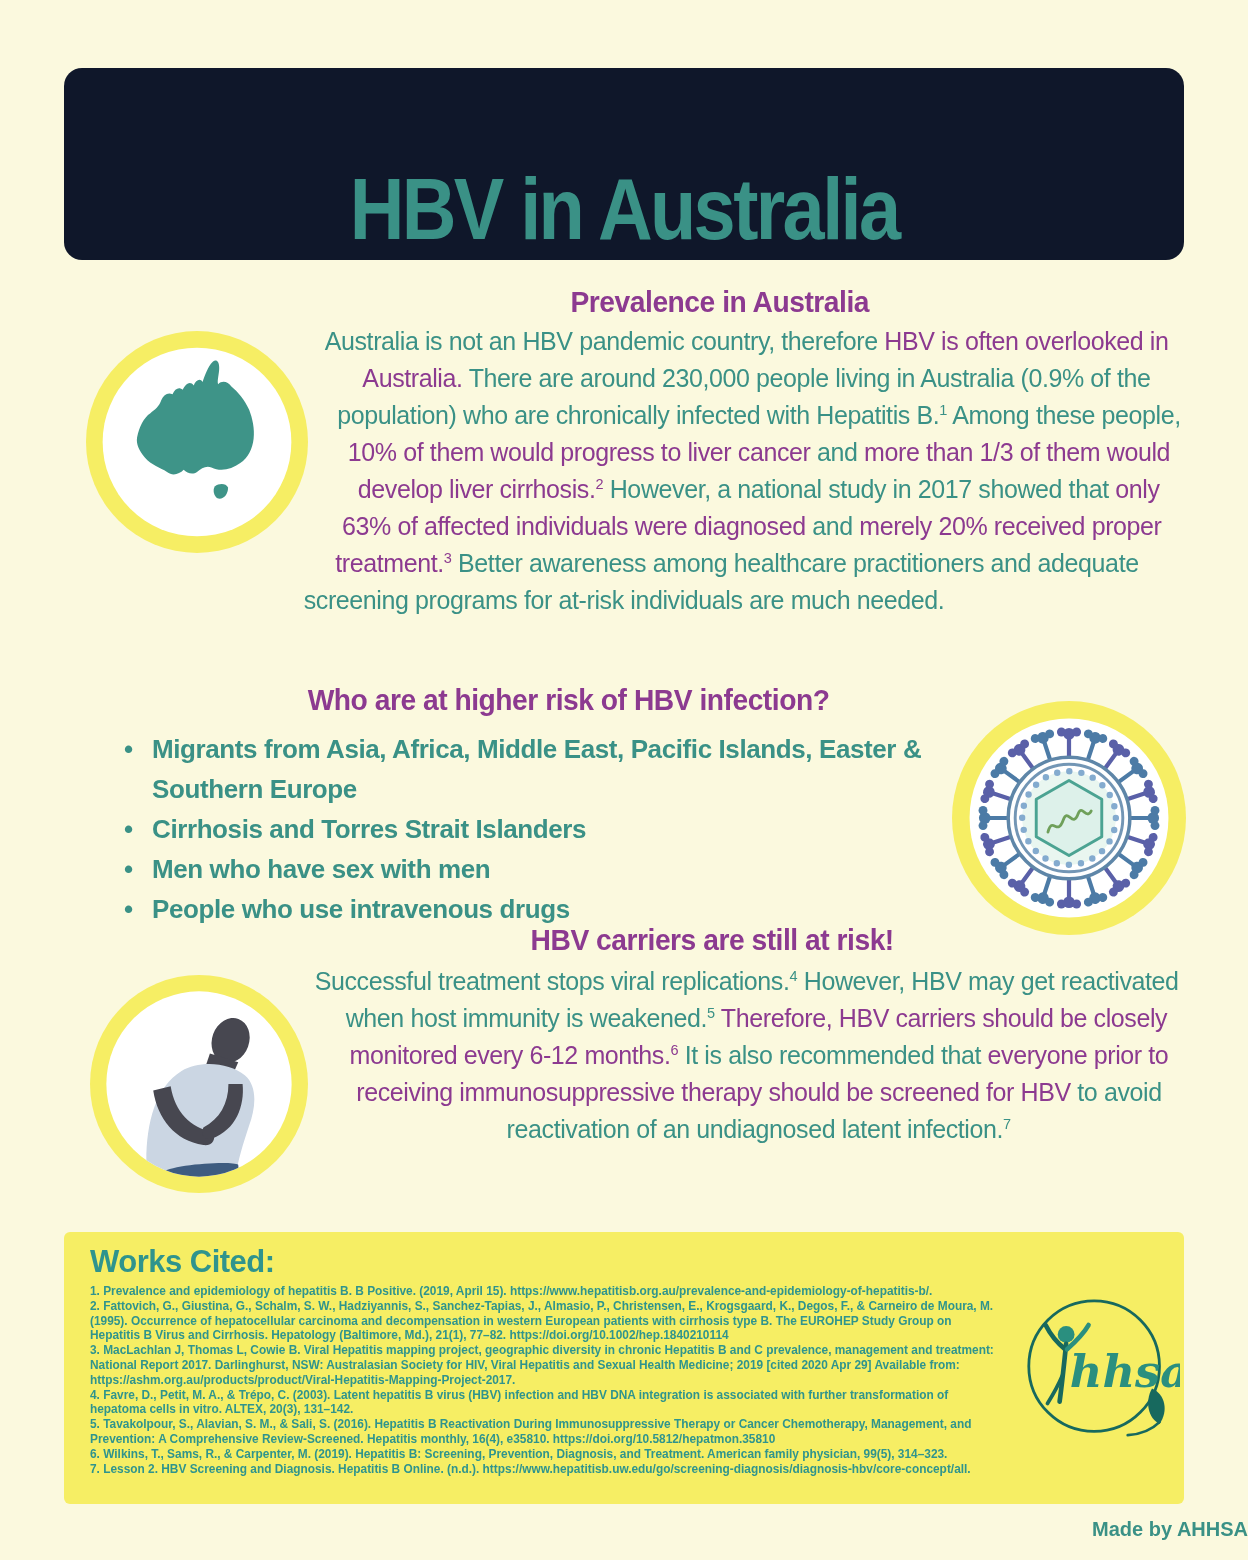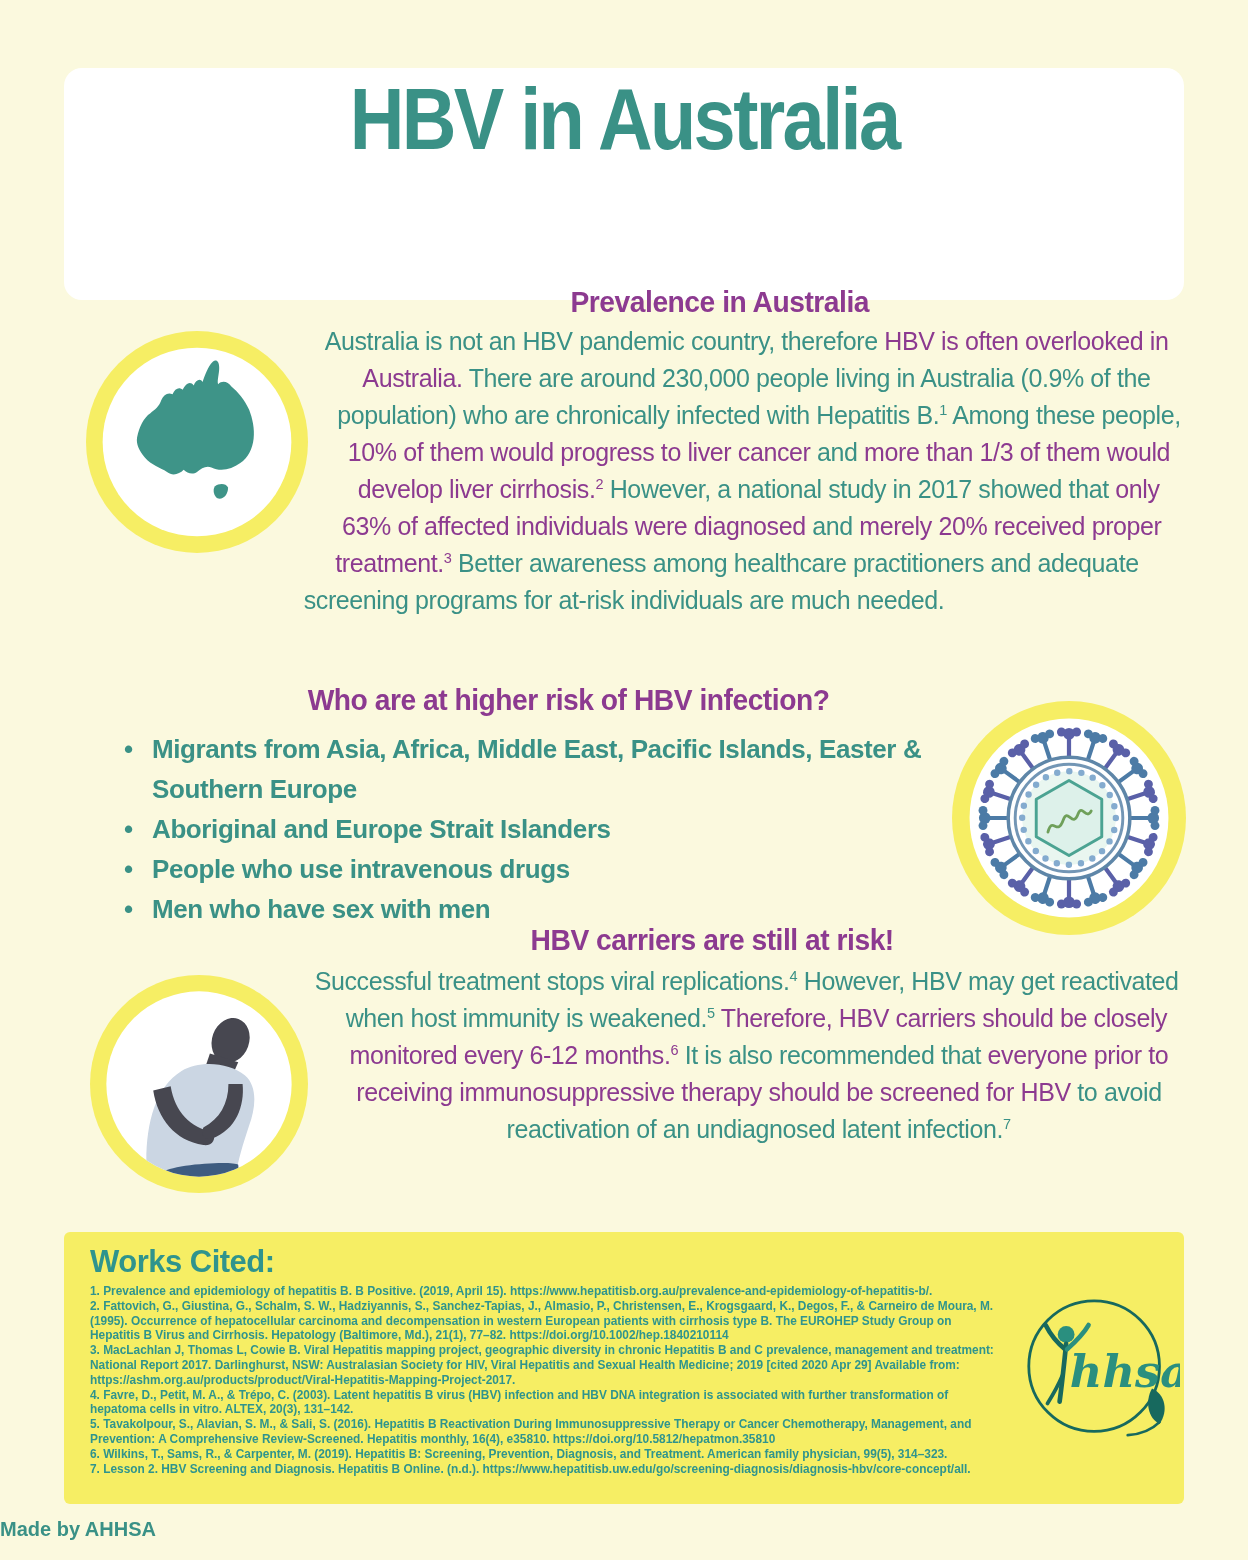--- a/index.html
+++ b/index.html
@@ -6,23 +6,23 @@
   body{
     width:1248px;height:1560px;
     background:#FBF9DE;
     font-family:"Liberation Sans", sans-serif;
     position:relative;overflow:hidden;
   }
   #canvas{position:absolute;left:0;top:0;width:1248px;height:1560px;}
 
   
   .banner{
-    position:absolute;left:64px;top:68px;width:1120px;height:232px;
-    background:#ffffff;border-radius:18px;
-    display:flex;align-items:flex-start;justify-content:center;
+    position:absolute;left:64px;top:68px;width:1120px;height:192px;
+    background:#0f172a;border-radius:18px;
+    display:flex;align-items:flex-end;justify-content:center;
   }
   .banner h1{margin:0;font-size:88px;font-weight:bold;color:#3A9186;letter-spacing:-3px;}
   .banner h1 span{display:inline-block;transform:scaleX(0.86);}
 
   
   .sec-heading{margin:0;font-size:30px;font-weight:bold;color:#8C3A90;letter-spacing:-0.5px;text-align:center;}
   .sec-heading span{display:inline-block;transform:scaleX(0.94);}
   .seg-teal{color:#3A9186;}
   .seg-purple{color:#8C3A90;}
   sup{font-size:0.58em;line-height:0;}
@@ -73,21 +73,21 @@
     margin-top:4px;width:952px;
     transform:scaleX(0.95);transform-origin:left top;
     font-size:12.5px;line-height:14.8px;font-weight:bold;color:#2F948D;
   }
   .logo-wrap{position:absolute;left:948px;top:52px;width:168px;height:168px;}
   .logo-wrap svg{display:block;width:100%;height:100%;}
 
   
   .credit{
     position:absolute;left:0;top:1518px;width:100%;
-    text-align:left;font-size:20px;font-weight:bold;color:#3A9186;
+    text-align:right;font-size:20px;font-weight:bold;color:#3A9186;
   }
 
   
   .sp1{fill:#5A60A8;} .sp2{fill:#4C7BA6;}
 </style>
 </head>
 <body>
 
 <div id="canvas">
 
@@ -107,23 +107,23 @@
         </svg>
       </span>
       <span><span class="seg-teal">Australia is not an HBV pandemic country, therefore </span><span class="seg-purple">HBV is often overlooked in Australia.</span><span class="seg-teal"> There are around 230,000 people living in Australia (0.9% of the population) who are chronically infected with Hepatitis B.</span><sup class="seg-teal">1</sup><span class="seg-teal"> Among these people, </span><span class="seg-purple">10% of them would progress to liver cancer</span><span class="seg-teal"> and </span><span class="seg-purple">more than 1/3 of them would develop liver cirrhosis.</span><sup class="seg-purple">2</sup><span class="seg-teal"> However, a national study in 2017 showed that </span><span class="seg-purple">only 63% of affected individuals were diagnosed</span><span class="seg-teal"> and </span><span class="seg-purple">merely 20% received proper treatment.</span><sup class="seg-purple">3</sup><span class="seg-teal"> Better awareness among healthcare practitioners and adequate screening programs for at-risk individuals are much needed.</span></span>
     </div>
   </section>
 
   <section class="risk">
     <h2 class="sec-heading risk-h"><span>Who are at higher risk of HBV infection?</span></h2>
     <ul>
       <li>Migrants from Asia, Africa, Middle East, Pacific Islands, Easter &amp; Southern Europe</li>
-      <li>Aboriginal and Europe Strait Islanders</li>
+      <li>Cirrhosis and Torres Strait Islanders</li>
+      <li>Men who have sex with men</li>
       <li>People who use intravenous drugs</li>
-      <li>Men who have sex with men</li>
     </ul>
     <div class="virus-wrap">
       <svg viewBox="0 0 200 200" aria-hidden="true">
         <defs>
           <g id="spk">
             <rect x="98.2" y="30" width="3.6" height="20" rx="1.5"></rect>
             <circle cx="100" cy="28" r="5"></circle>
             <circle cx="93.5" cy="26.5" r="3.8"></circle>
             <circle cx="106.5" cy="26.5" r="3.8"></circle>
           </g>

